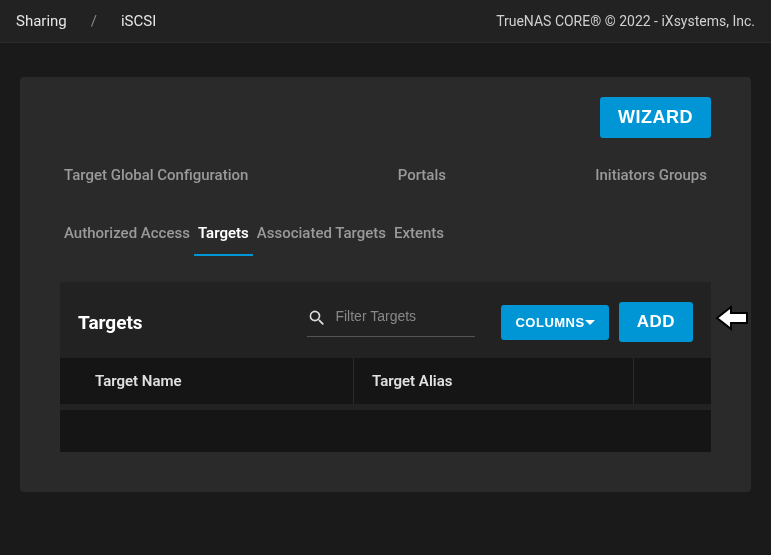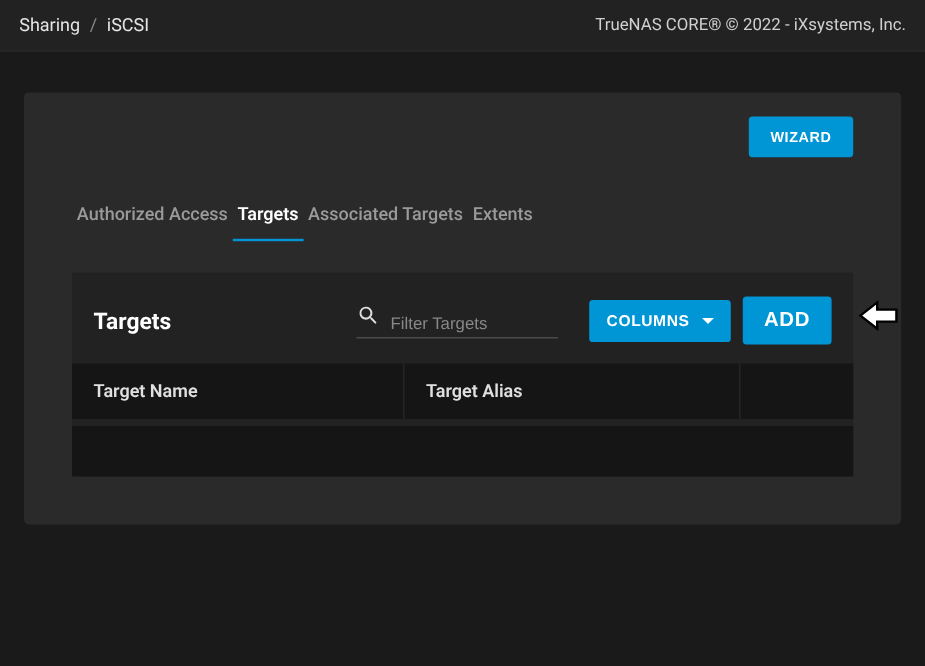--- a/index.html
+++ b/index.html
@@ -20,21 +20,21 @@
       justify-content: space-between;
       align-items: center;
       padding: 12px 16px;
       background: #222;
       border-bottom: 1px solid #2a2a2a;
       font-size: 15px;
     }
     .breadcrumb {
       display: flex;
       align-items: center;
-      gap: 8px;
+      gap: 24px;
       color: #e5e5e5;
     }
     .breadcrumb-sep {
       color: #888;
     }
     .copyright {
       color: #d0d0d0;
       font-size: 14px;
     }
     .main-card {
@@ -46,21 +46,21 @@
     .wizard-row {
       display: flex;
       justify-content: flex-end;
       margin-bottom: 10px;
     }
     .btn-primary {
       background: #0095d5;
       color: #fff;
       border: none;
       padding: 10px 18px;
-      font-size: 12px;
+      font-size: 18px;
       font-weight: 600;
       letter-spacing: 0.5px;
       border-radius: 3px;
       cursor: pointer;
     }
     .tabs-row {
       display: flex;
       justify-content: space-between;
       padding: 10px 0 4px 0;
     }
@@ -99,21 +99,21 @@
       font-weight: 700;
       color: #fff;
     }
     .controls {
       display: flex;
       align-items: center;
       gap: 10px;
     }
     .search-wrap {
       display: flex;
-      align-items: flex-end;
+      align-items: flex-start;
       gap: 8px;
       border-bottom: 1px solid #555;
       padding-bottom: 4px;
       margin-right: 16px;
     }
     .search-input {
       background: transparent;
       border: none;
       outline: none;
       color: #ccc;
@@ -133,21 +133,20 @@
       color: #fff;
       border: none;
       padding: 10px 14px;
       font-size: 13px;
       font-weight: 600;
       letter-spacing: 0.5px;
       border-radius: 3px;
       cursor: pointer;
       display: flex;
       align-items: center;
-      gap: 10px;
     }
     .dropdown-arrow {
       width: 0;
       height: 0;
       border-left: 5px solid transparent;
       border-right: 5px solid transparent;
       border-top: 5px solid #fff;
     }
     .btn-add {
       background: #0095d5;
@@ -167,20 +166,21 @@
     }
     .th {
       padding: 14px 18px;
       font-size: 15px;
       font-weight: 600;
       color: #e0e0e0;
       border-right: 1px solid #2a2a2a;
     }
     .th-name {
       width: 277px;
+      margin-left: 17px;
     }
     .th-alias {
       width: 280px;
     }
     .th-actions {
       flex: 1;
       border-right: none;
     }
     .no-data {
       padding: 22px 18px;
@@ -212,20 +212,25 @@
     <span>iSCSI</span>
   </div>
   <div class="copyright">TrueNAS CORE® © 2022 - iXsystems, Inc.</div>
 </div>
 
 <div class="main-card">
   <div class="wizard-row">
     <button class="btn-primary">WIZARD</button>
   </div>
 
+  <div class="tabs-row">
+    <div class="tab">Target Global Configuration</div>
+    <div class="tab">Portals</div>
+    <div class="tab">Initiators Groups</div>
+  </div>
 
   <div class="tabs-row2">
     <div class="tab">Authorized Access</div>
     <div class="tab tab-active">Targets</div>
     <div class="tab">Associated Targets</div>
     <div class="tab">Extents</div>
   </div>
 
   <div class="inner-card">
     <div class="inner-header">

